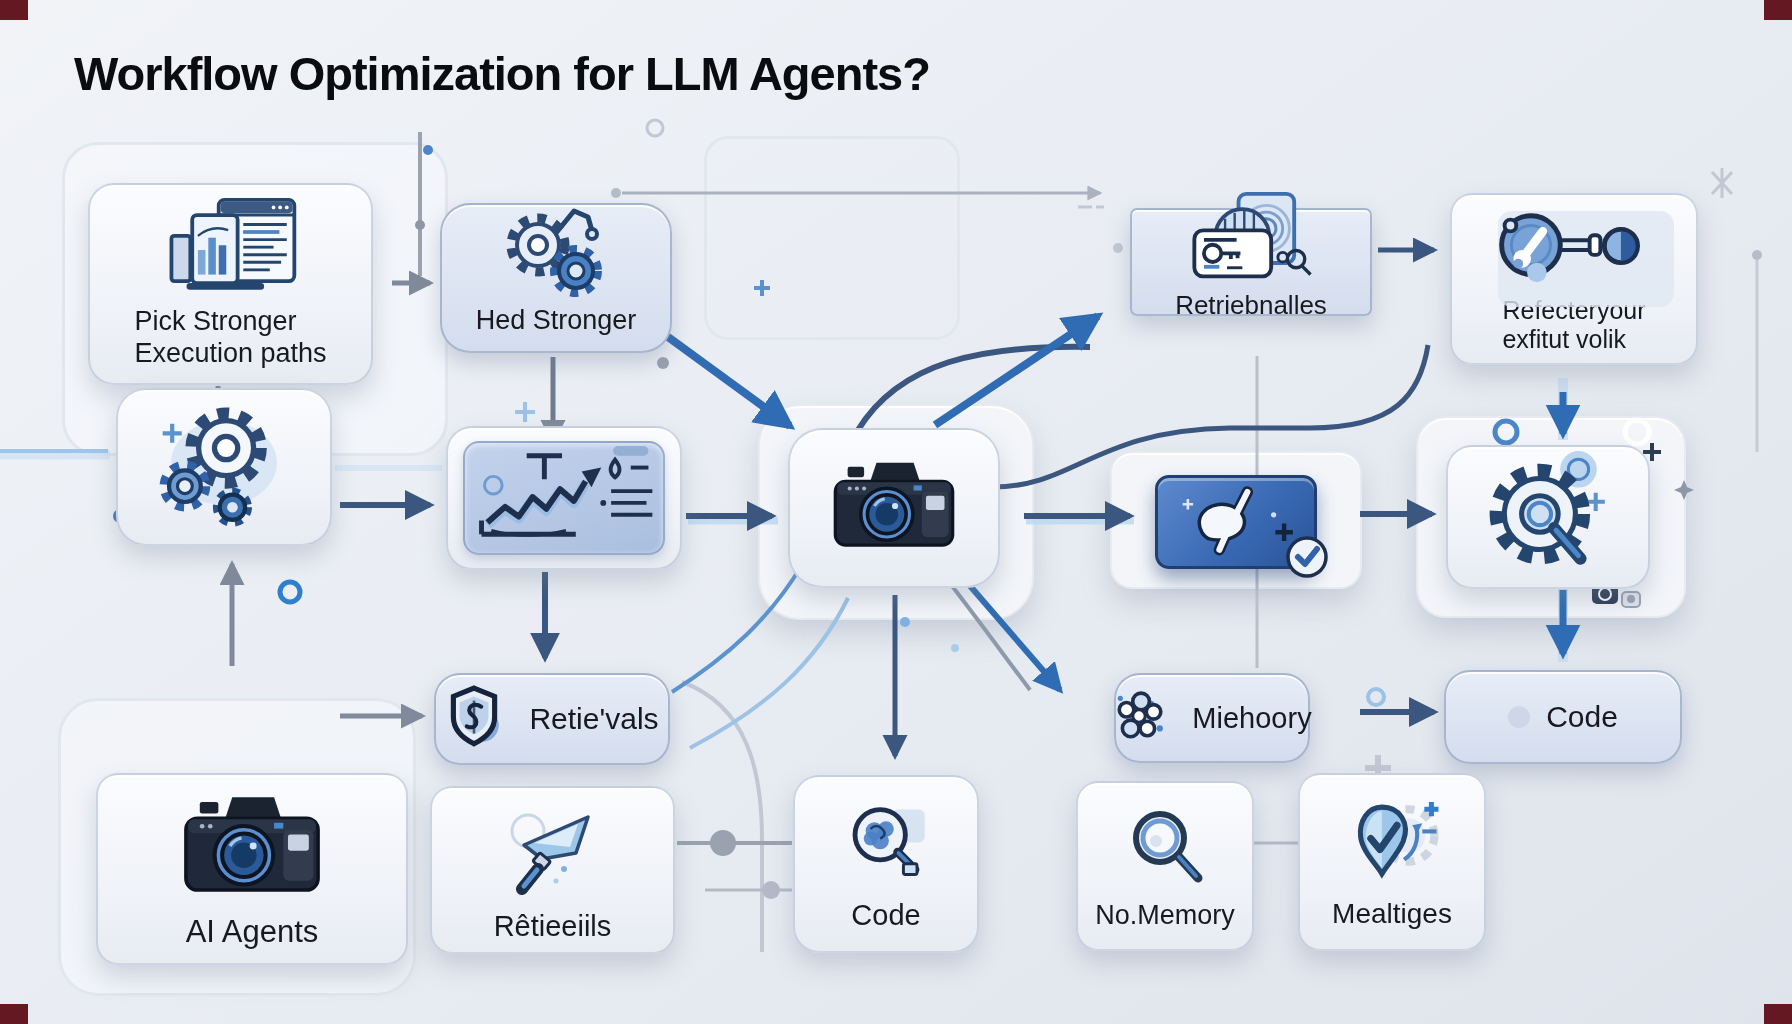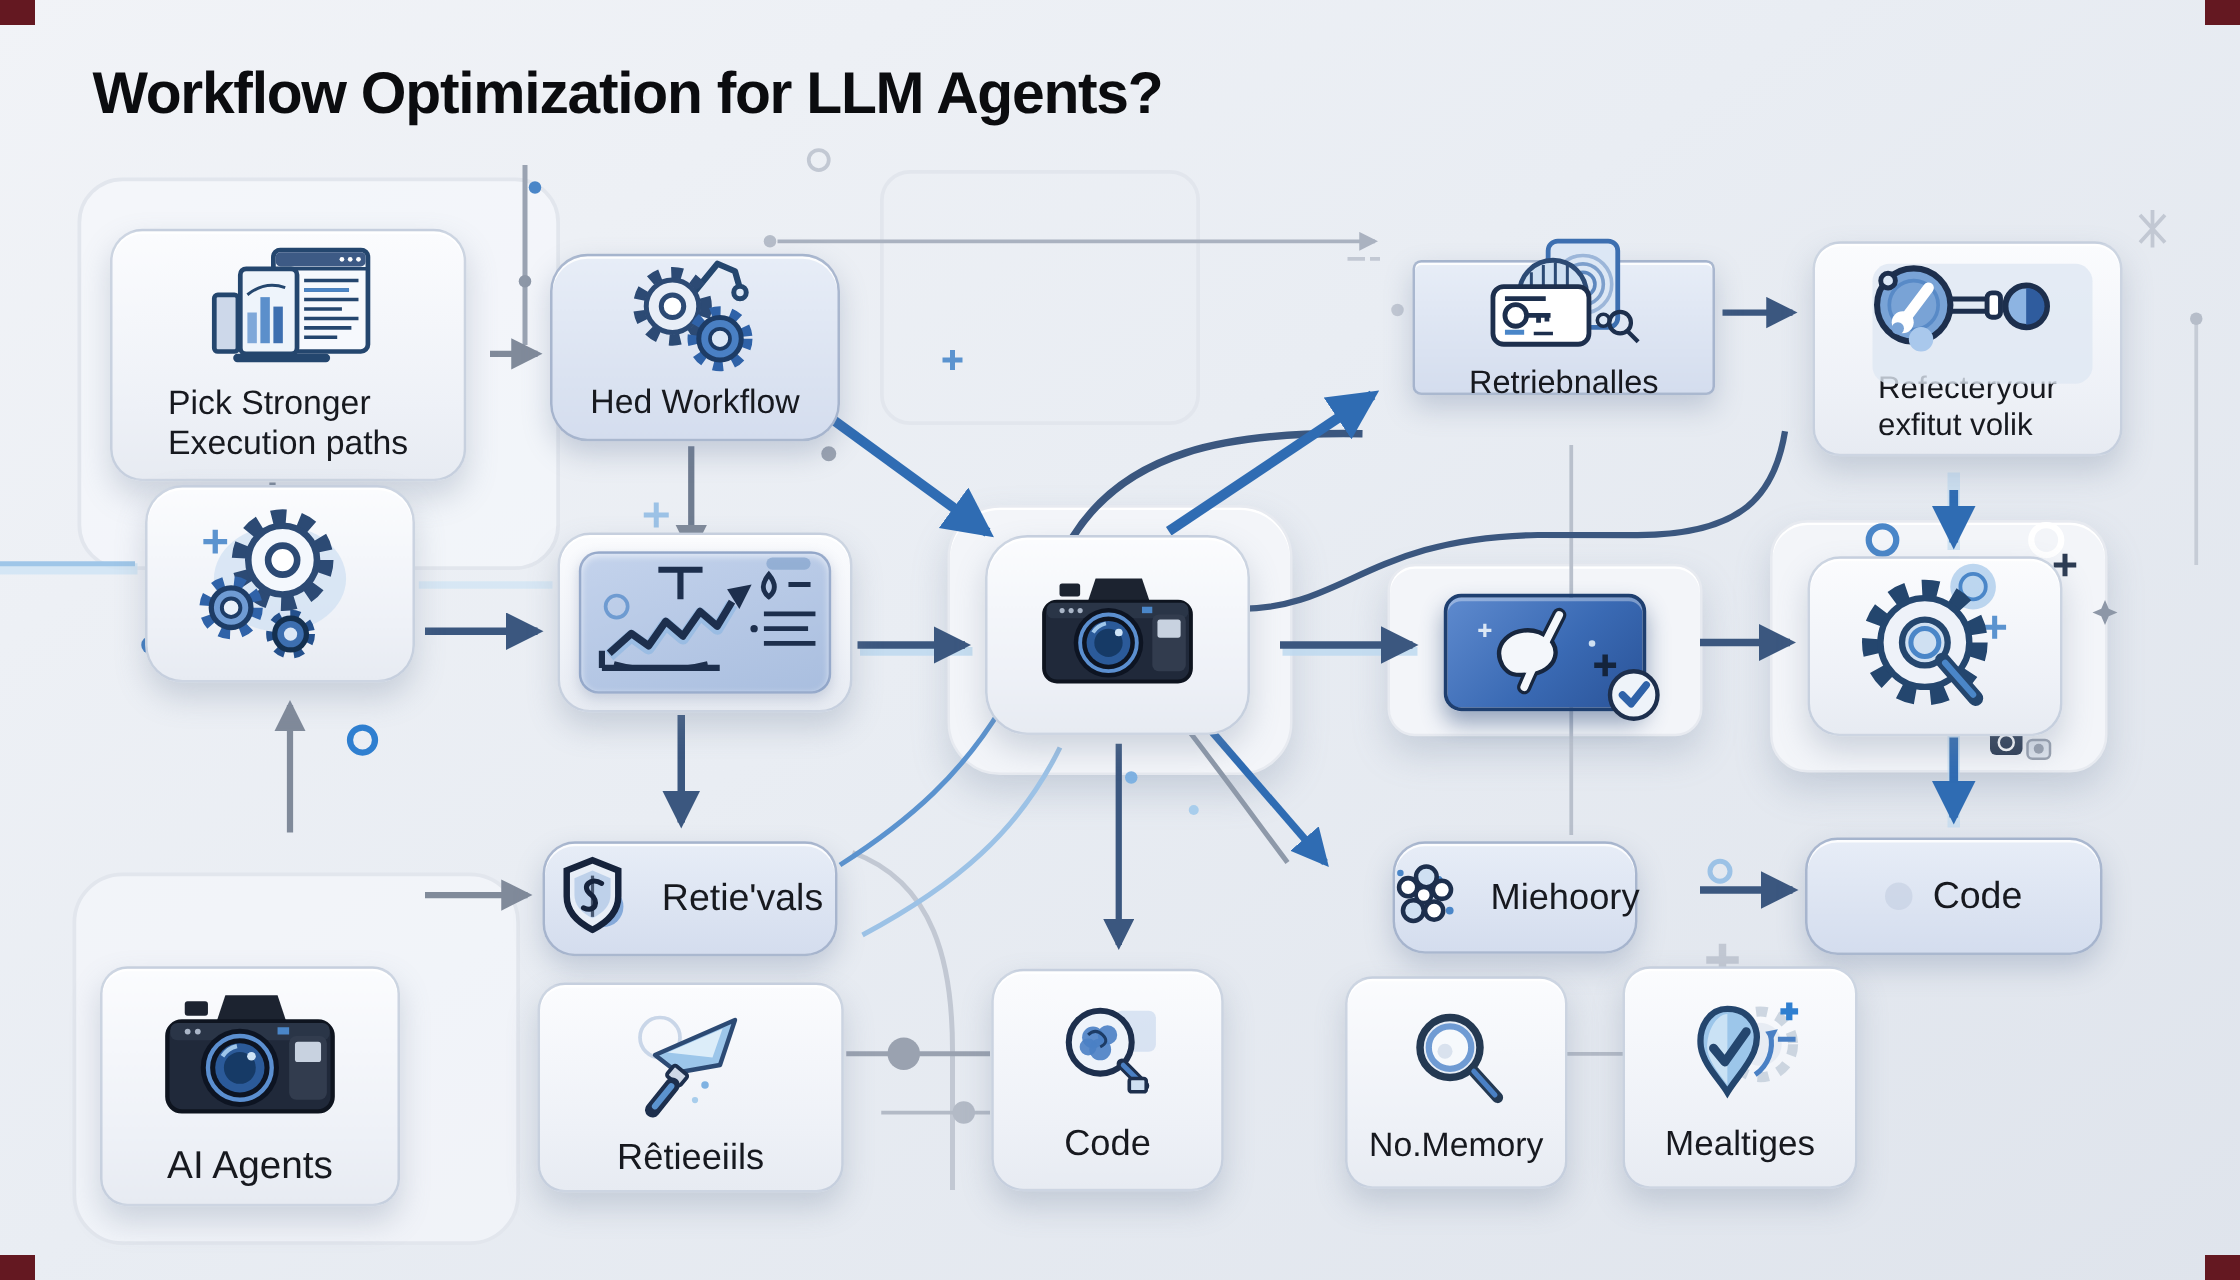--- a/index.html
+++ b/index.html
@@ -193,21 +193,21 @@
         <path d="M60,32 L78,10 L92,16 L96,30" stroke="#24466e" stroke-width="5" fill="none" stroke-linejoin="round"></path>
         <circle cx="96" cy="33" r="5" stroke="#24466e" stroke-width="4" fill="#dce8f6"></circle>
         <circle cx="42" cy="44" r="27" fill="none" stroke="#2c4a74" stroke-width="9" stroke-dasharray="9 9"></circle>
         <circle cx="42" cy="44" r="21" fill="#e8eef7" stroke="#2c4a74" stroke-width="4"></circle>
         <circle cx="42" cy="44" r="9" fill="#ffffff" stroke="#2c4a74" stroke-width="4"></circle>
         <circle cx="80" cy="70" r="22" fill="none" stroke="#2f62a8" stroke-width="8" stroke-dasharray="8 8"></circle>
         <circle cx="80" cy="70" r="17" fill="#4a80c4" stroke="#1d3c66" stroke-width="4"></circle>
         <circle cx="80" cy="70" r="8" fill="#dce8f6" stroke="#1d3c66" stroke-width="3"></circle>
       </svg>
     </div>
-    <div class="lab" style="font-size:27px">Hed Workflow</div>
+    <div class="lab" style="font-size:27px">Hed Stronger</div>
   </div>
 
   <div class="node tint" style="left:1130px;top:208px;width:242px;height:108px;border-radius:7px">
     <div style="margin-top:-14px">
       <svg width="150" height="96" viewBox="0 0 150 100">
         <rect x="62" y="4" width="58" height="72" rx="8" fill="#dce7f5" stroke="#3d6fb0" stroke-width="4"></rect>
         <circle cx="91" cy="40" r="10" stroke="#3d6fb0" stroke-width="3" fill="none" opacity=".8"></circle>
         <circle cx="91" cy="40" r="17" stroke="#3d6fb0" stroke-width="3" fill="none" opacity=".6"></circle>
         <circle cx="91" cy="40" r="24" stroke="#3d6fb0" stroke-width="3" fill="none" opacity=".4"></circle>
         <path d="M38,48 a28,28 0 0 1 56,0 Z" fill="#cfe0f2" stroke="#2c4a74" stroke-width="4"></path>
@@ -376,21 +376,21 @@
       </svg>
     </div>
     <div class="lab" style="font-size:29px">Miehoory</div>
   </div>
 
   <div class="node tint" style="left:1444px;top:670px;width:238px;height:94px;border-radius:26px;flex-direction:row">
     <span class="dotpre"></span>
     <div class="lab" style="font-size:30px">Code</div>
   </div>
 
-  <div class="node card" style="left:80px;top:773px;width:240px;height:192px;border-radius:22px">
+  <div class="node card" style="left:96px;top:773px;width:312px;height:192px;border-radius:22px">
     <div>
       <svg width="156" height="116" viewBox="0 0 130 100">
         <rect x="20" y="12" width="16" height="10" rx="2" fill="#1c2330"></rect>
         <path d="M42,26 L48,8 H84 L90,26 Z" fill="#1c2330"></path>
         <rect x="8" y="26" width="114" height="62" rx="10" fill="#20293a" stroke="#0e141f" stroke-width="3"></rect>
         <rect x="10" y="27" width="110" height="12" rx="5" fill="#2a3547"></rect>
         <circle cx="22" cy="33" r="2" fill="#aab6c8"></circle>
           <circle cx="29" cy="33" r="2" fill="#aab6c8"></circle>
         <rect x="84" y="30" width="8" height="5" fill="#4a86c8"></rect>
         <rect x="92" y="36" width="26" height="44" rx="5" fill="#323c4e"></rect>

